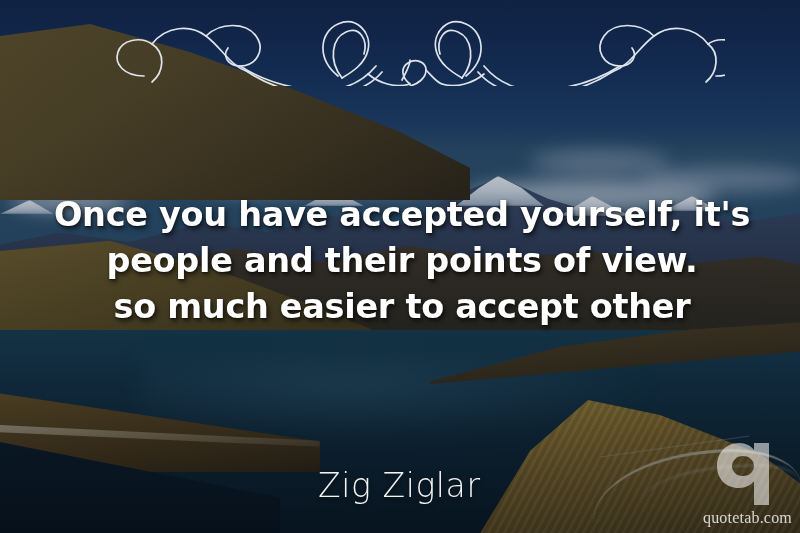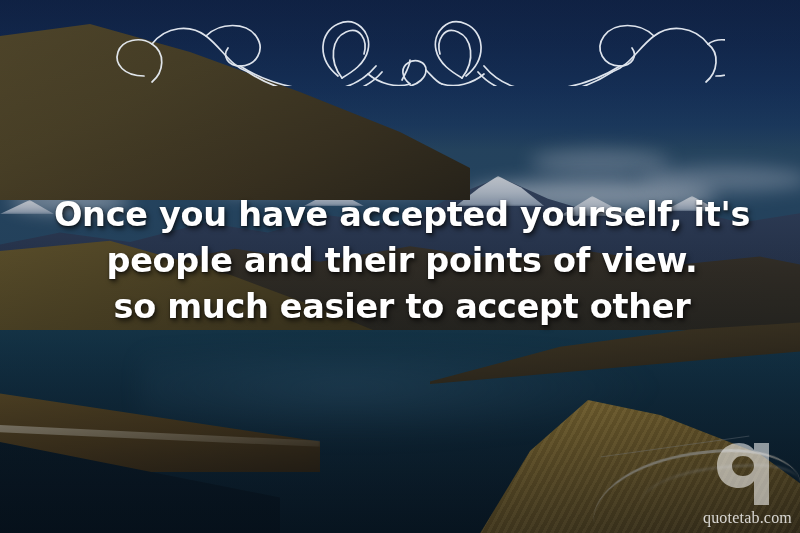--- a/index.html
+++ b/index.html
@@ -306,20 +306,21 @@
       </g>
     </svg>
   </div>
 
   <div class="quote">
     <span class="qline">Once you have accepted yourself, it's</span>
     <span class="qline">people and their points of view.</span>
     <span class="qline">so much easier to accept other</span>
   </div>
 
+  <div class="author">Zig Ziglar</div>
 
   <div class="watermark">
     <div class="wm-logo">
       <svg viewBox="0 0 62 68" xmlns="http://www.w3.org/2000/svg">
 
         <path d="M23 6 C9 6 1 17 1 29 C1 41 9 51 23 51 C30 51 35 48 38 44 L38 51 L38 68 L53 68 L53 6 L38 6 L38 13 C35 9 30 6 23 6 Z
                  M27 19 C34 19 38 24 38 29 C38 34 34 39 27 39 C20 39 16 34 16 29 C16 24 20 19 27 19 Z" fill="rgba(255,255,255,0.55)"></path>
       </svg>
     </div>
     <div class="wm-text">quotetab.com</div>

